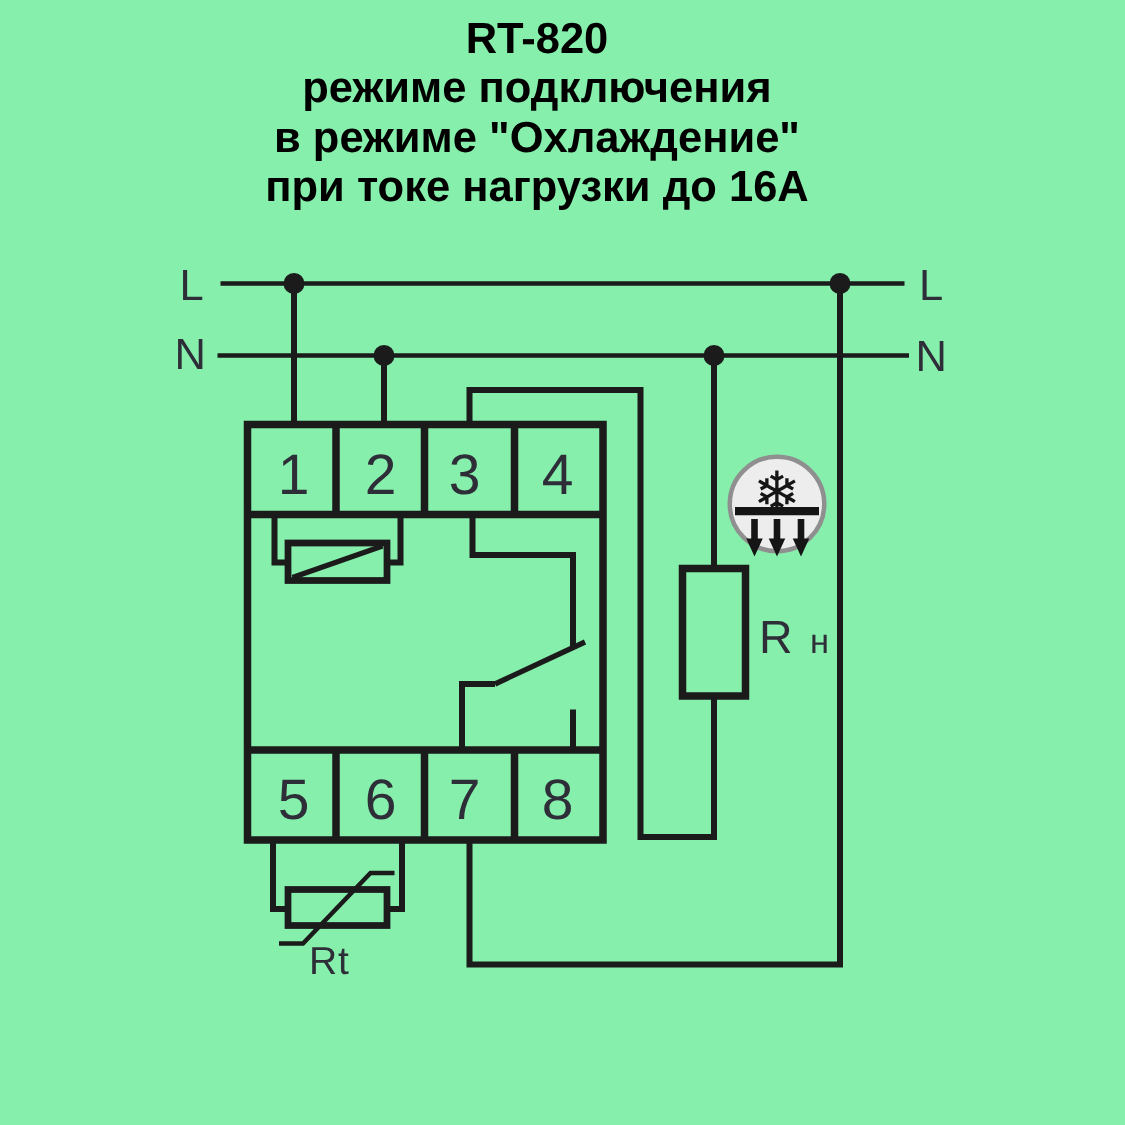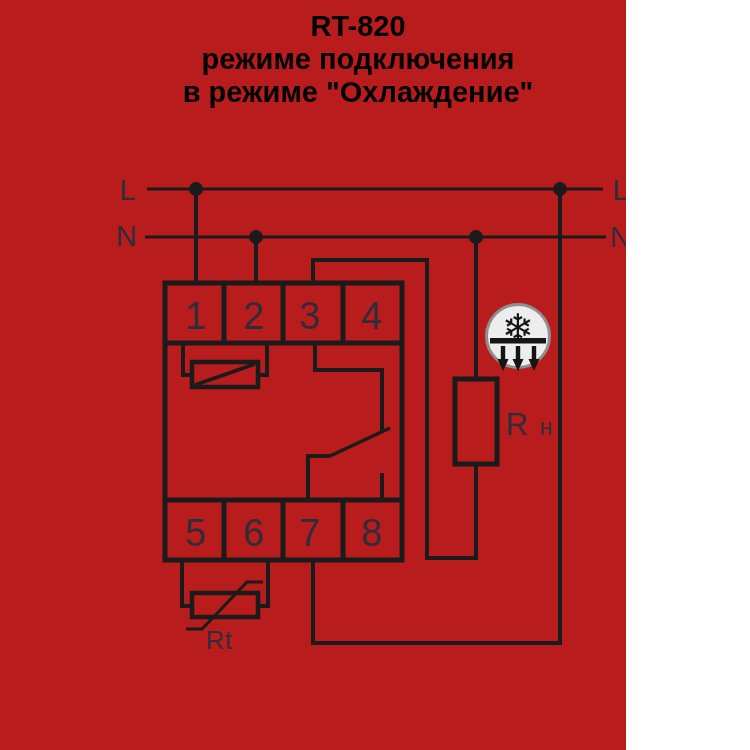--- a/index.html
+++ b/index.html
@@ -2,23 +2,23 @@
 <html><head>
 <meta charset="utf-8">
 <style>
   html, body {
     margin: 0;
     padding: 0;
     background: #ffffff;
   }
   .page {
     position: relative;
-    width: 626px;
+    width: 750px;
     height: 750px;
-    background: #b91c1c;
+    background: #86efac;
     overflow: hidden;
     font-family: "Liberation Sans", sans-serif;
   }
   .title-block {
     position: absolute;
     top: 10px;
     left: 0;
     width: 716px;
     text-align: center;
     color: #000000;
@@ -40,20 +40,21 @@
 </style>
 </head>
 <body>
 
 <div class="page">
 
   <div class="title-block">
     <div>RT-820</div>
     <div>режиме подключения</div>
     <div>в режиме "Охлаждение"</div>
+    <div>при токе нагрузки до 16А</div>
   </div>
 
   <svg class="circuit-svg" width="750" height="750" viewBox="0 0 750 750">
 
     <g fill="none" stroke="#1b1b1b">
       <path stroke-width="3" d="M147 189 H603"></path>
       <path stroke-width="3" d="M145 237 H606"></path>
       <path stroke-width="4" d="M196 189 V283"></path>
       <path stroke-width="4" d="M256 237 V283"></path>
       <path stroke-width="4" d="M313 283 V260 H427 V558 H476 V464"></path>

